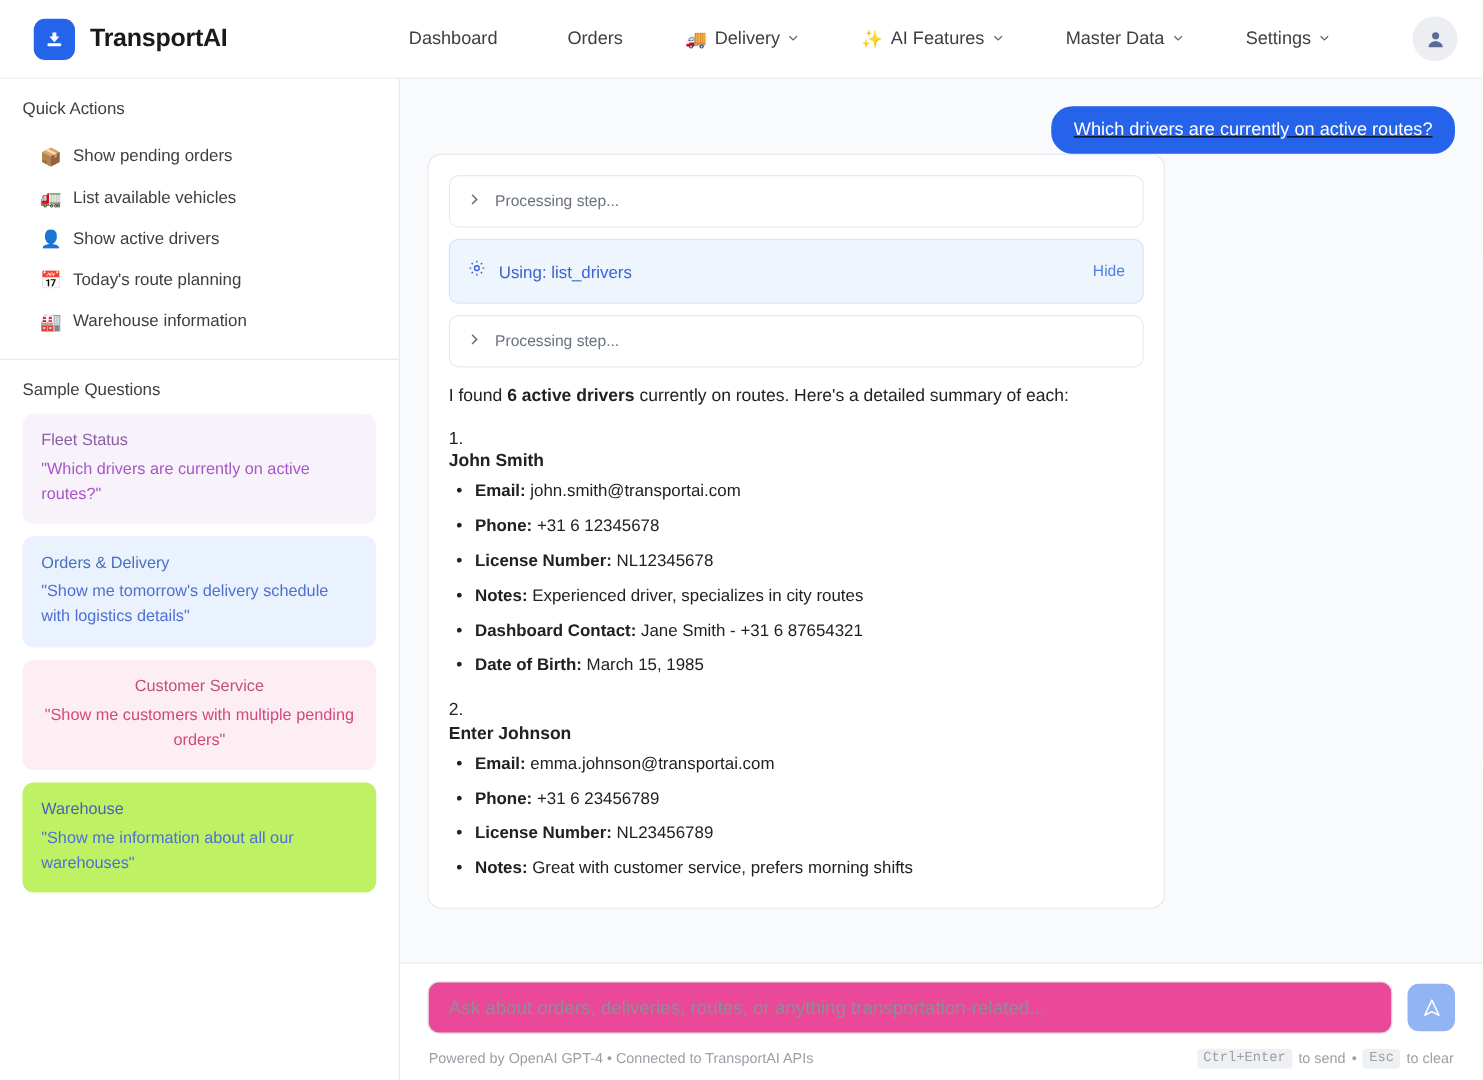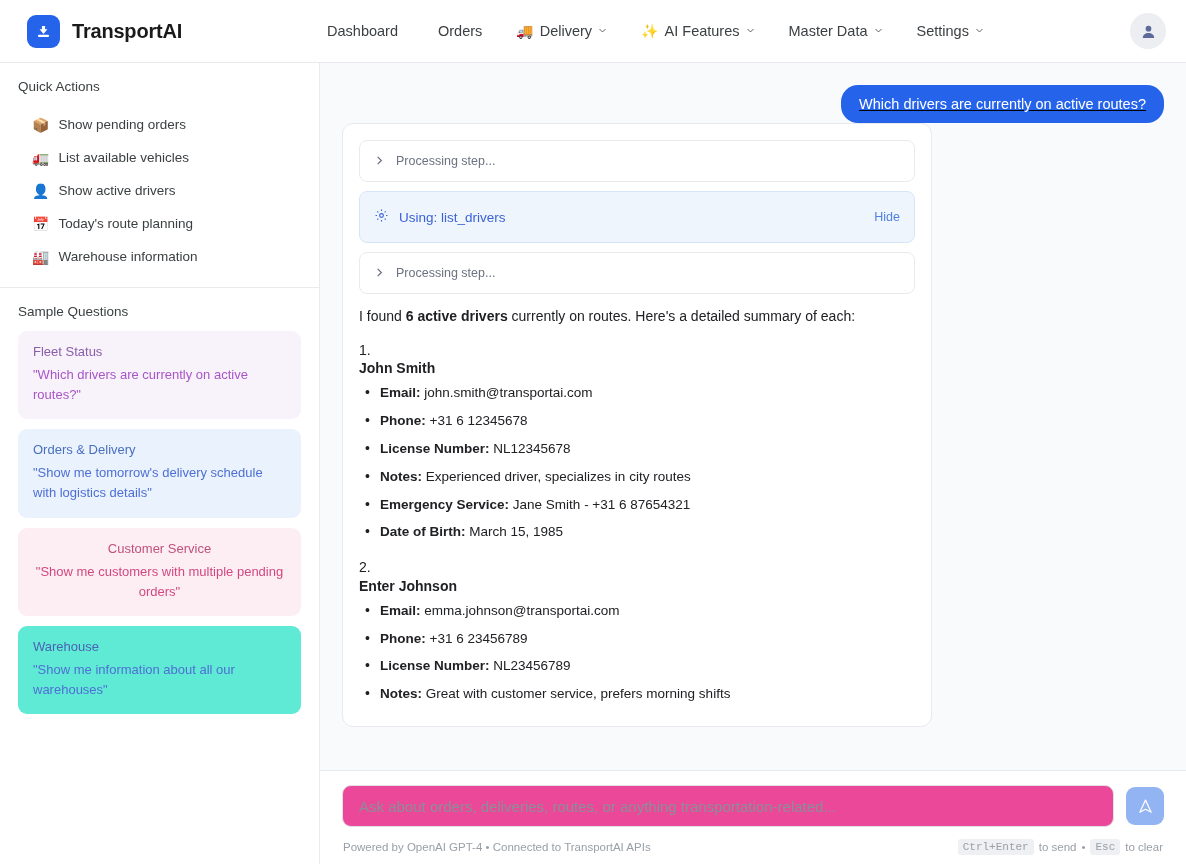--- a/index.html
+++ b/index.html
@@ -21,21 +21,21 @@
   }
   .brand { display: flex; align-items: center; gap: 12px; }
   .logo-box {
     width: 33px; height: 33px; border-radius: 9px;
     background: #2563eb;
     display: flex; align-items: center; justify-content: center;
   }
   .logo-box svg { display:block; }
   .brand-name { font-size: 20px; font-weight: bold; color: #1a1a1a; letter-spacing: -0.2px; }
 
-  .nav { display: flex; align-items: flex-start; margin-left: 122px; gap: 0; }
+  .nav { display: flex; align-items: flex-start; margin-left: 122px; gap: 16px; }
   .nav-item {
     display: flex; align-items: center; gap: 6px;
     font-size: 14.5px; color: #3c4043;
     padding: 8px 17px; cursor: pointer; white-space: nowrap;
   }
   .nav-emoji { font-size: 14px; line-height: 1; }
   .caret { display:inline-block; width: 9px; height: 9px; position: relative; top:-1px;}
   .caret svg { display:block; }
   .avatar {
     margin-left: auto;
@@ -281,21 +281,21 @@
         <div class="sq-card" style="background:#e9f2fd;">
           <div class="sq-cat" style="color:#4a6fbf;">Orders &amp; Delivery</div>
           <div class="sq-q" style="color:#4f6fd4;">"Show me tomorrow's delivery schedule with logistics details"</div>
         </div>
 
         <div class="sq-card" style="background:#fdeef3;text-align:center;">
           <div class="sq-cat" style="color:#c0507c;">Customer Service</div>
           <div class="sq-q" style="color:#d2487e;">"Show me customers with multiple pending orders"</div>
         </div>
 
-        <div class="sq-card" style="background:#5eead4;">
+        <div class="sq-card" style="background:#bef264;">
           <div class="sq-cat" style="color:#4a63b5;">Warehouse</div>
           <div class="sq-q" style="color:#4f6fd4;">"Show me information about all our warehouses"</div>
         </div>
       </div>
     </div>
 
     <div class="chat">
       <div class="chat-scroll">
 
         <div class="user-row">
@@ -338,21 +338,21 @@
             <p><span>I found </span><b>6 active drivers</b><span> currently on routes. Here's a detailed summary of each:</span></p>
 
             <div>
               <div class="num">1.</div>
               <div class="dname">John Smith</div>
               <ul>
                 <li><b>Email:</b> <span>john.smith@transportai.com</span></li>
                 <li><b>Phone:</b> <span>+31 6 12345678</span></li>
                 <li><b>License Number:</b> <span>NL12345678</span></li>
                 <li><b>Notes:</b> <span>Experienced driver, specializes in city routes</span></li>
-                <li><b>Emergency Service:</b> <span>Jane Smith - +31 6 87654321</span></li>
+                <li><b>Dashboard Contact:</b> <span>Jane Smith - +31 6 87654321</span></li>
                 <li><b>Date of Birth:</b> <span>March 15, 1985</span></li>
               </ul>
             </div>
 
             <div>
               <div class="num">2.</div>
               <div class="dname">Enter Johnson</div>
               <ul>
                 <li><b>Email:</b> <span>emma.johnson@transportai.com</span></li>
                 <li><b>Phone:</b> <span>+31 6 23456789</span></li>

